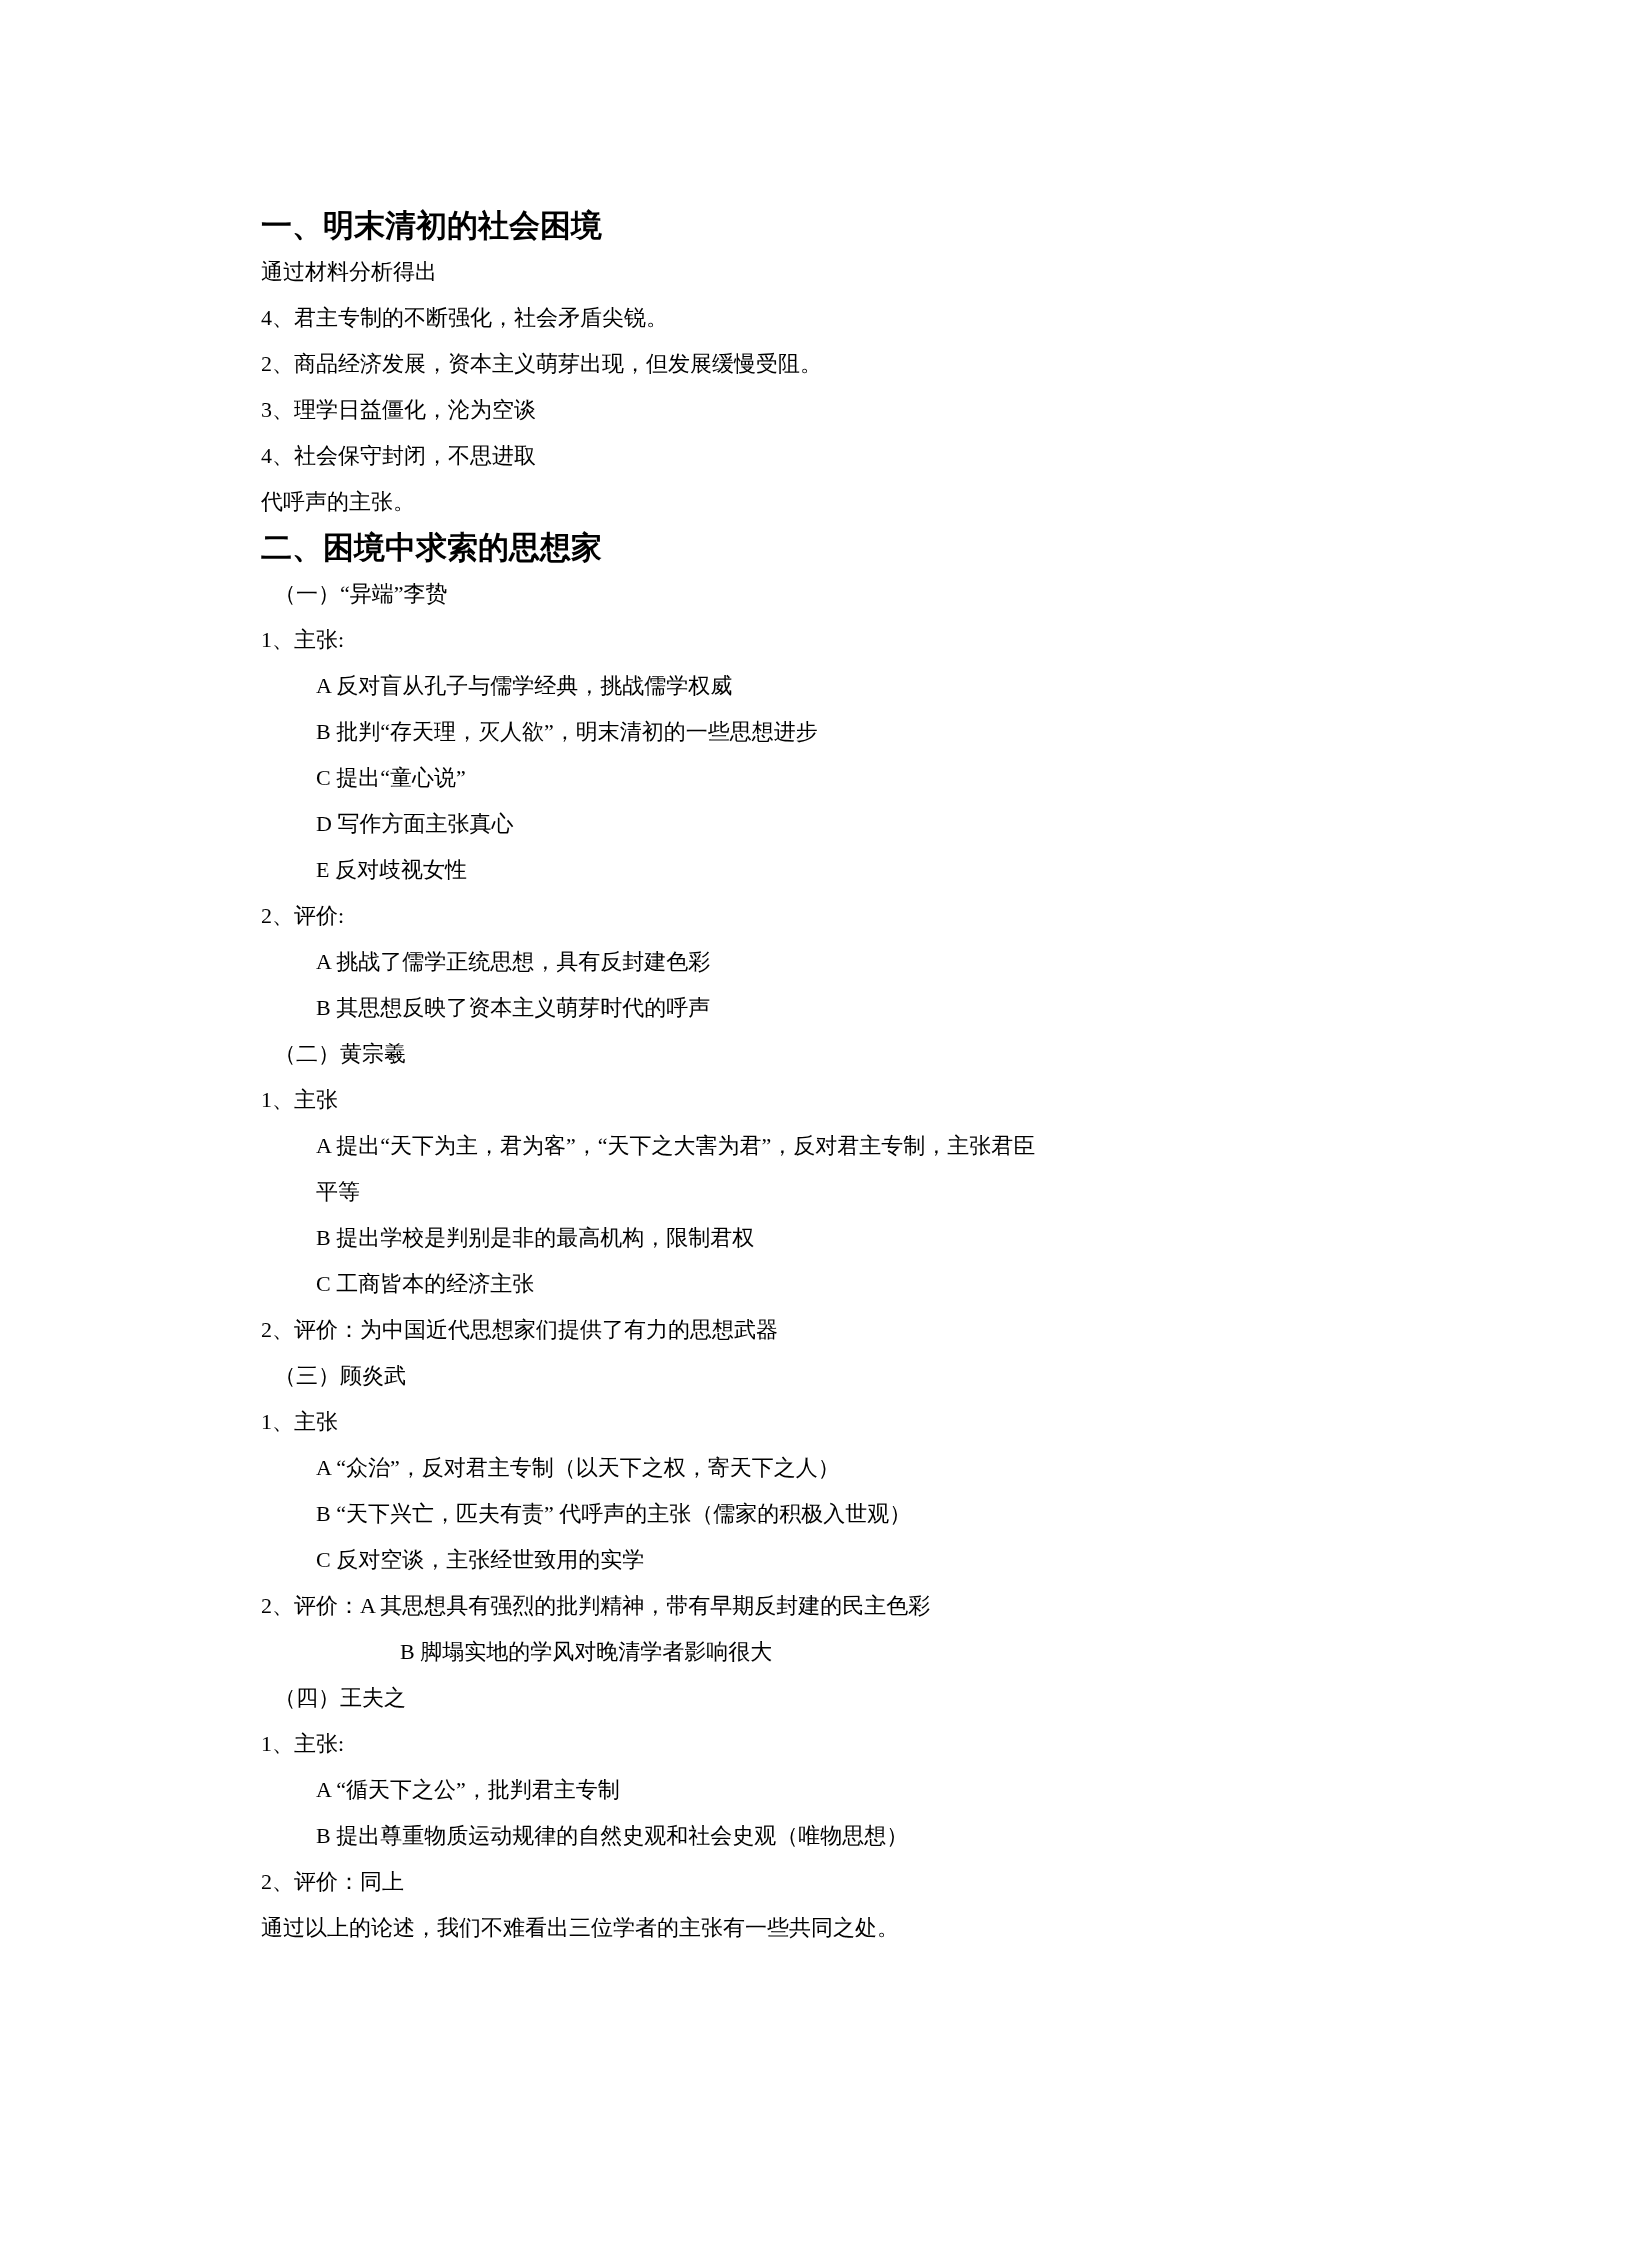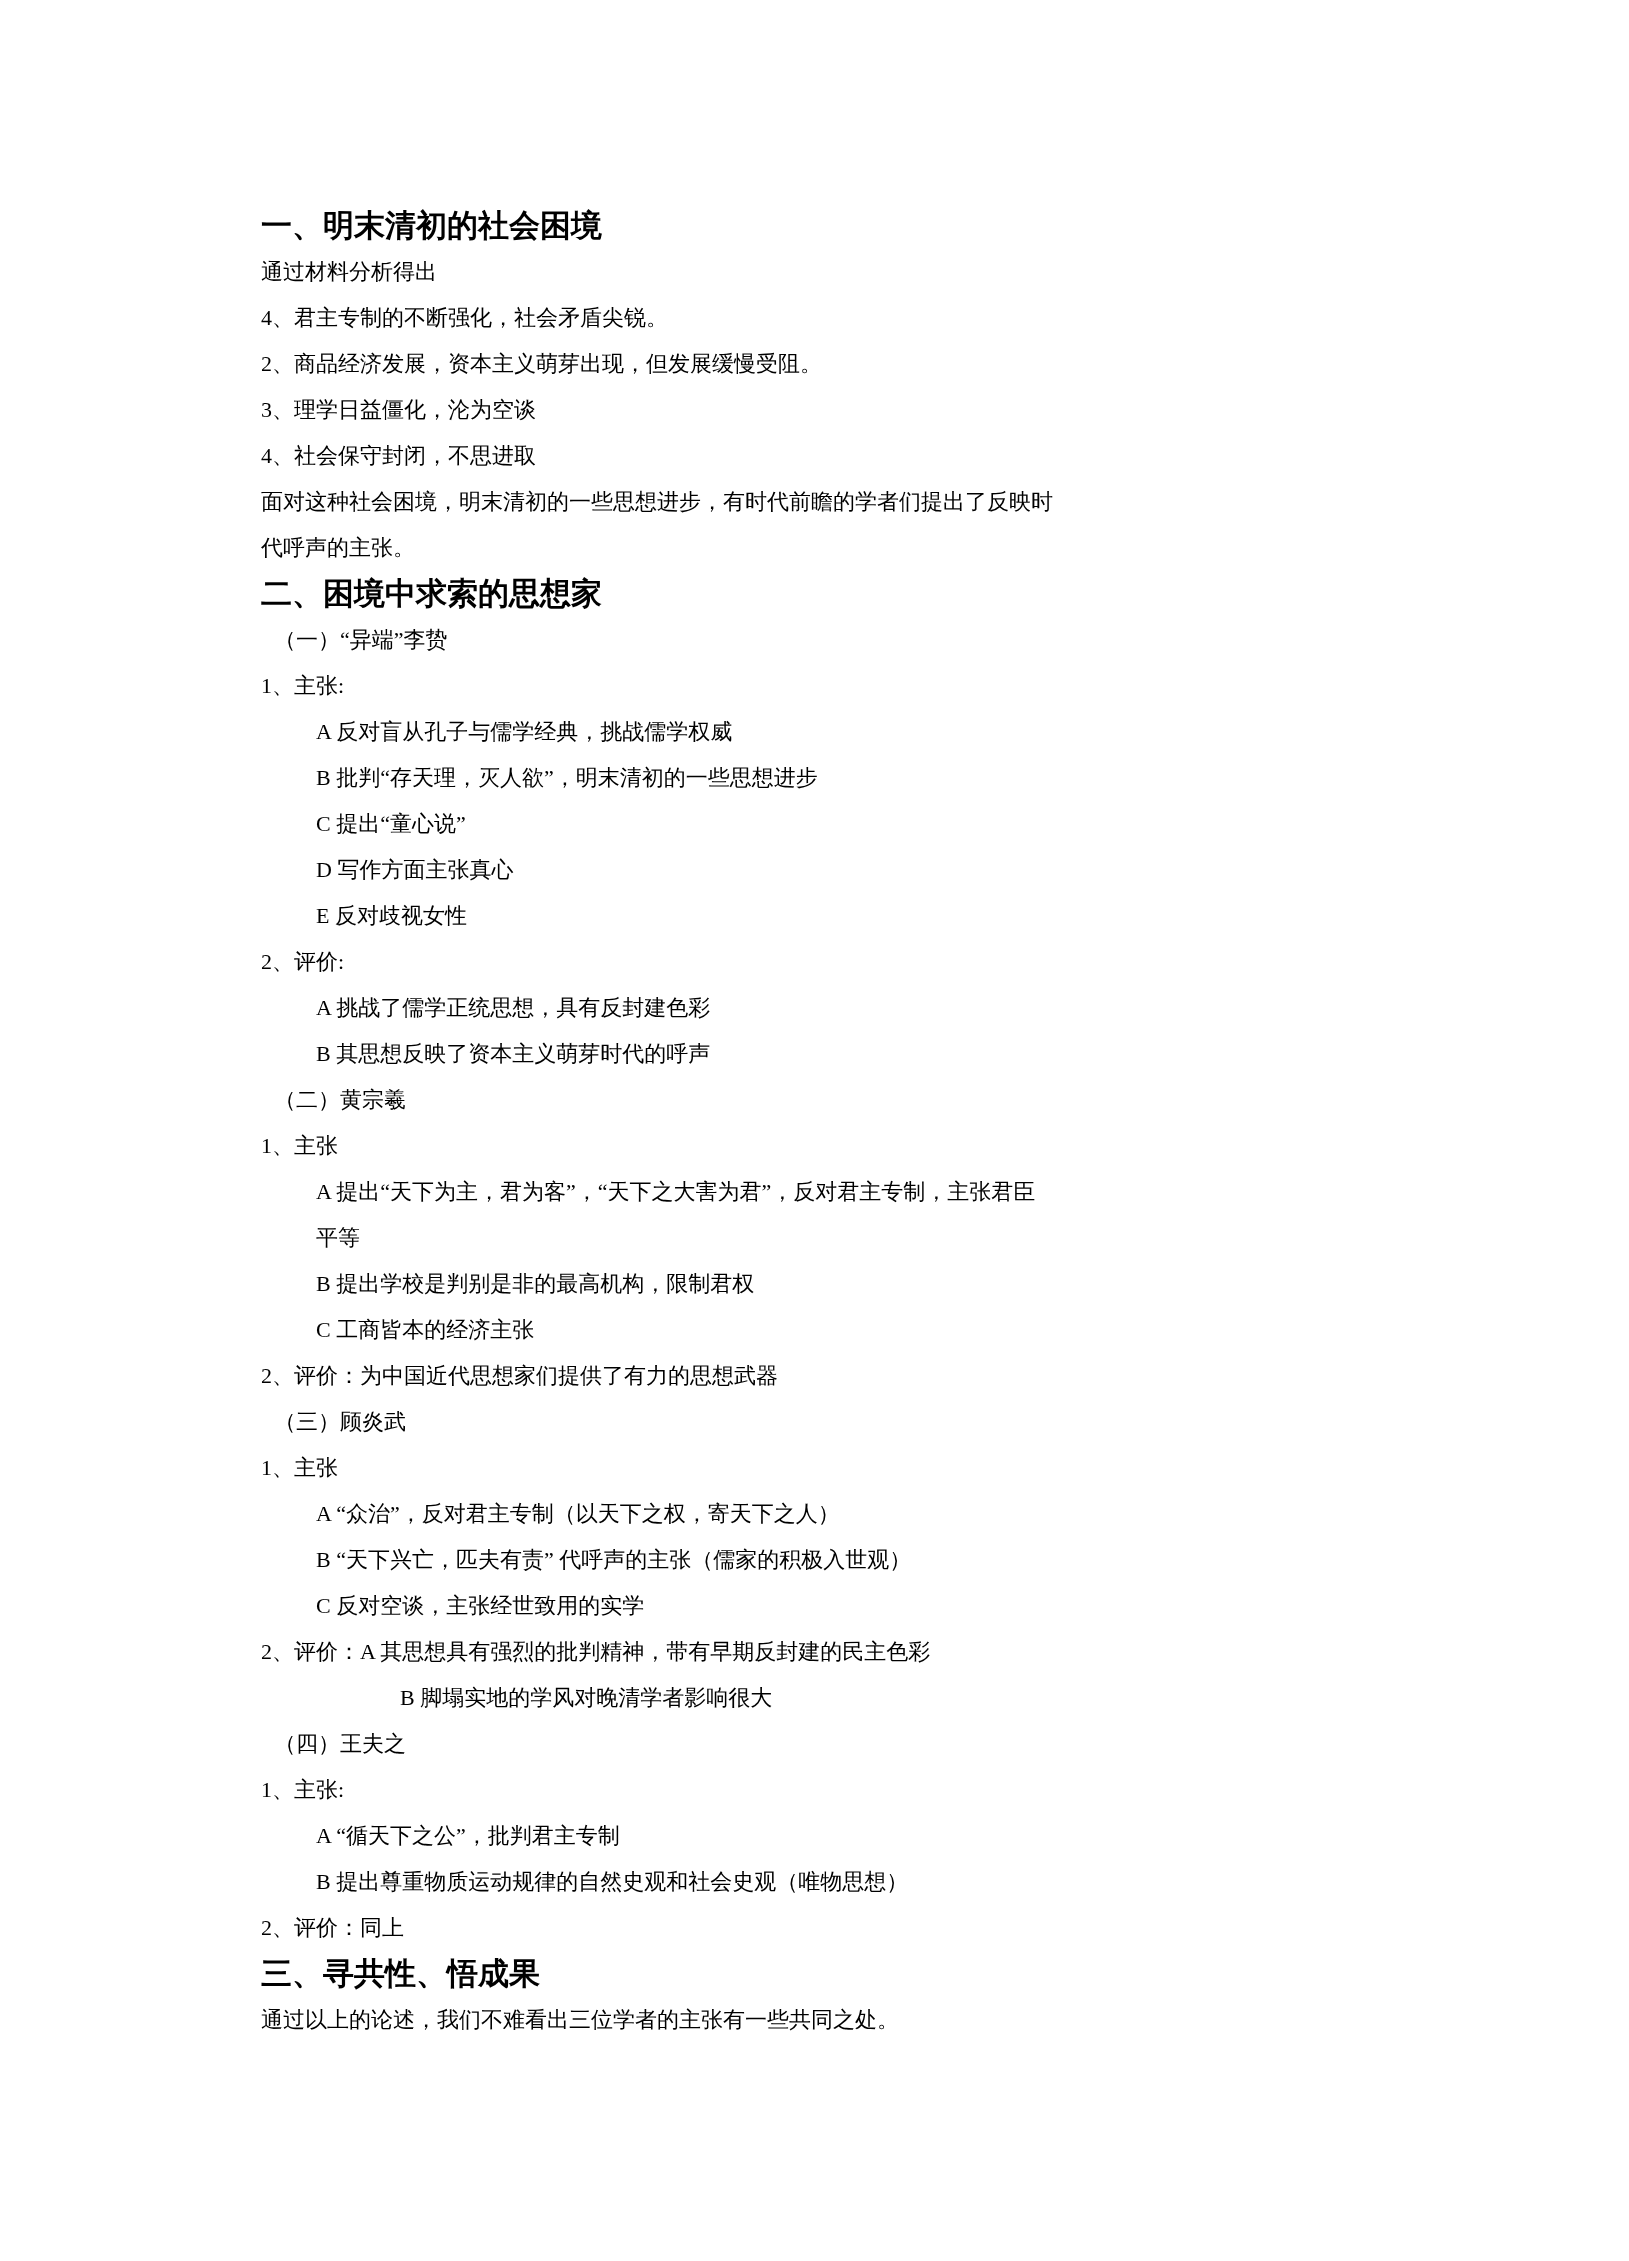--- a/index.html
+++ b/index.html
@@ -43,21 +43,20 @@
 <body>
 
 <div class="page">
   <main class="doc" id="doc-body">
       <div class="line style-heading indent-main">一、明末清初的社会困境</div>
       <div class="line style-body indent-main">通过材料分析得出</div>
       <div class="line style-body indent-main">4、君主专制的不断强化，社会矛盾尖锐。</div>
       <div class="line style-body indent-main">2、商品经济发展，资本主义萌芽出现，但发展缓慢受阻。</div>
       <div class="line style-body indent-main">3、理学日益僵化，沦为空谈</div>
       <div class="line style-body indent-main">4、社会保守封闭，不思进取</div>
-      <div class="line style-body indent-main">面对这种社会困境，明末清初的一些思想进步，有时代前瞻的学者们提出了反映时</div>
       <div class="line style-body indent-main">代呼声的主张。</div>
       <div class="line style-heading indent-main">二、困境中求索的思想家</div>
       <div class="line style-body indent-paren">（一）“异端”李贽</div>
       <div class="line style-body indent-main">1、主张:</div>
       <div class="line style-body indent-letter">A 反对盲从孔子与儒学经典，挑战儒学权威</div>
       <div class="line style-body indent-letter">B 批判“存天理，灭人欲”，明末清初的一些思想进步</div>
       <div class="line style-body indent-letter">C 提出“童心说”</div>
       <div class="line style-body indent-letter">D 写作方面主张真心</div>
       <div class="line style-body indent-letter">E 反对歧视女性</div>
       <div class="line style-body indent-main">2、评价:</div>
@@ -75,17 +74,16 @@
       <div class="line style-body indent-letter">A “众治”，反对君主专制（以天下之权，寄天下之人）</div>
       <div class="line style-body indent-letter">B “天下兴亡，匹夫有责” 代呼声的主张（儒家的积极入世观）</div>
       <div class="line style-body indent-letter">C 反对空谈，主张经世致用的实学</div>
       <div class="line style-body indent-main">2、评价：A 其思想具有强烈的批判精神，带有早期反封建的民主色彩</div>
       <div class="line style-body indent-deep">B 脚塌实地的学风对晚清学者影响很大</div>
       <div class="line style-body indent-paren">（四）王夫之</div>
       <div class="line style-body indent-main">1、主张:</div>
       <div class="line style-body indent-letter">A “循天下之公”，批判君主专制</div>
       <div class="line style-body indent-letter">B 提出尊重物质运动规律的自然史观和社会史观（唯物思想）</div>
       <div class="line style-body indent-main">2、评价：同上</div>
-      <div class="line style-heading indent-main">三、寻共性、悟成果</div>
       <div class="line style-body indent-main">通过以上的论述，我们不难看出三位学者的主张有一些共同之处。</div>
     </main>
 </div>
 
 
 </body></html>

